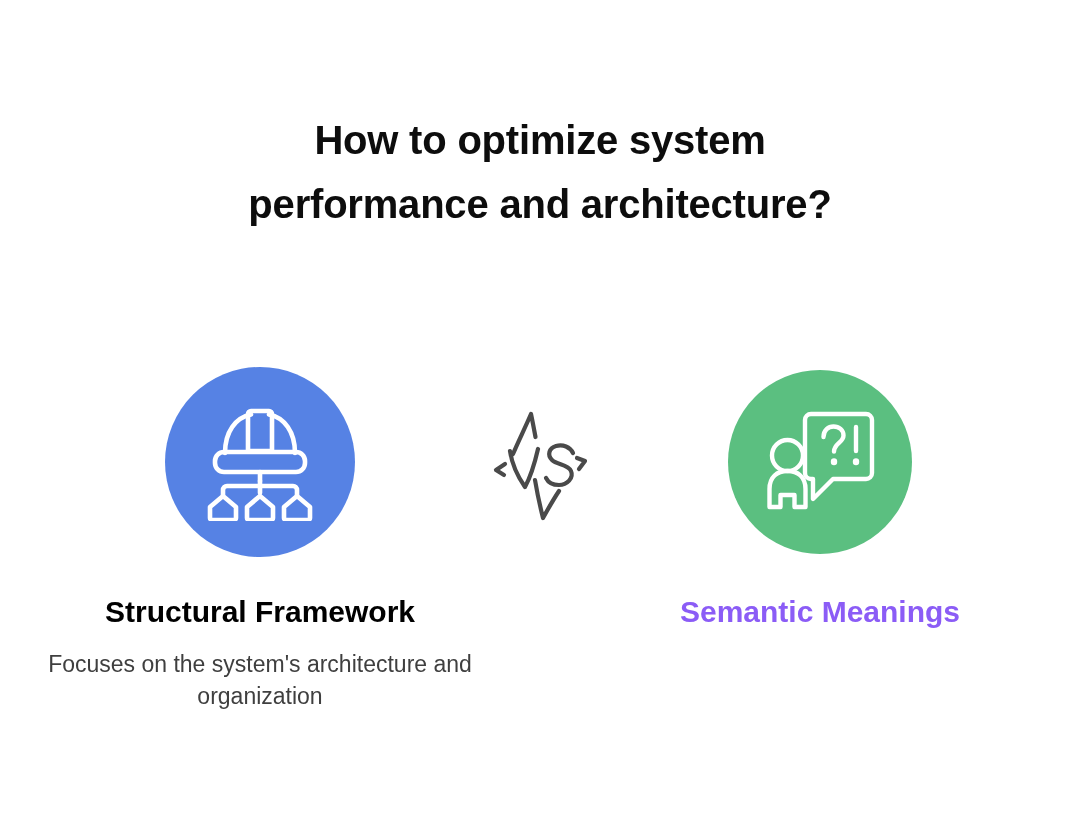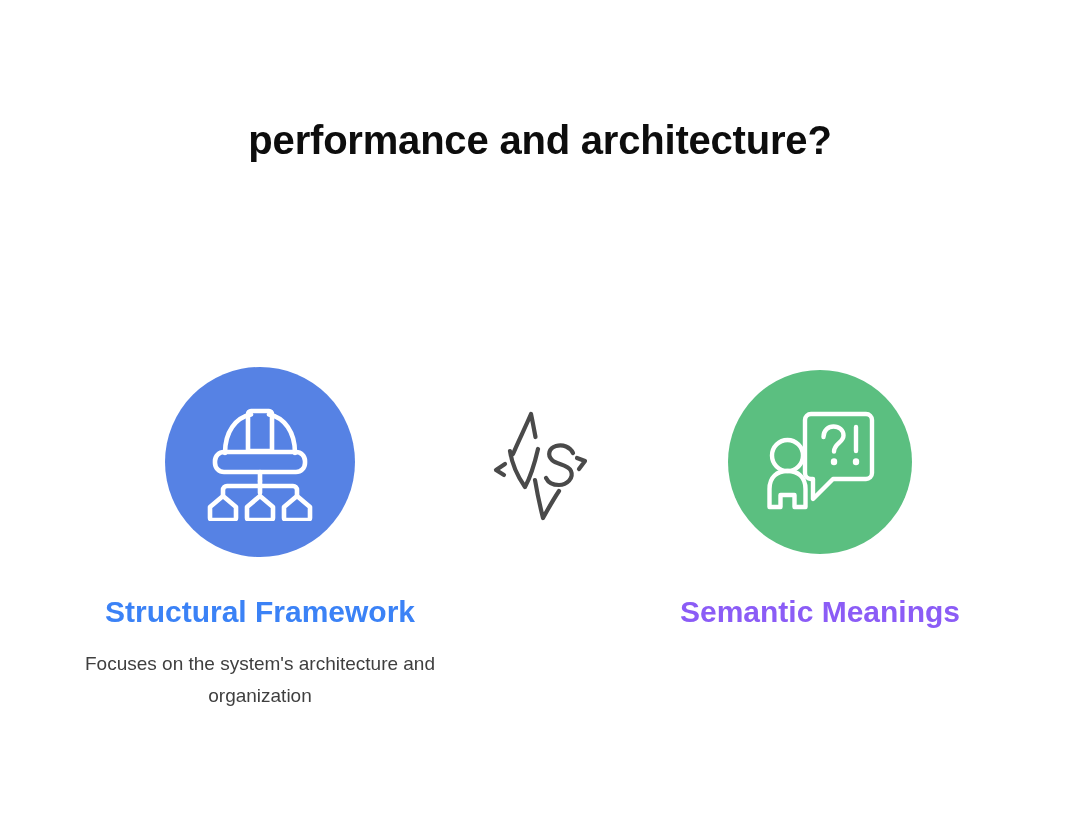--- a/index.html
+++ b/index.html
@@ -81,27 +81,27 @@
   .circle svg { display: block; }
 
   .side-heading {
     margin-top: 32px;
     font-family: "Liberation Sans", sans-serif;
     font-weight: bold;
     font-size: 30px;
     line-height: 36px;
     white-space: nowrap;
   }
-  .side-heading.blue  { color: #3b82f6; }
+  .side-heading.blue  { color: #000000; }
   .side-heading.green { color: #8b5cf6; }
 
   .side-desc {
     margin-top: 18px;
     font-family: "Liberation Sans", sans-serif;
-    font-size: 19px;
+    font-size: 23px;
     line-height: 32px;
     color: #3f3f3f;
     padding: 0 20px;
   }
 
   
   .vs-wrap {
     position: absolute;
     left: 0;
     top: 0;
@@ -117,20 +117,21 @@
     height: 140px;
     pointer-events: auto;
   }
 </style>
 </head>
 <body>
 
 <div class="slide">
 
   <div class="title-block">
+    <span class="title-line">How to optimize system</span>
     <span class="title-line">performance and architecture?</span>
   </div>
 
   <div class="compare-row">
 
     <div class="side left">
       <div class="circle-wrap">
         <div class="circle blue">
           <span>
             <svg width="122" height="118" viewBox="0 0 122 118" fill="none" stroke="#ffffff" stroke-width="4.6" stroke-linecap="round" stroke-linejoin="round">

